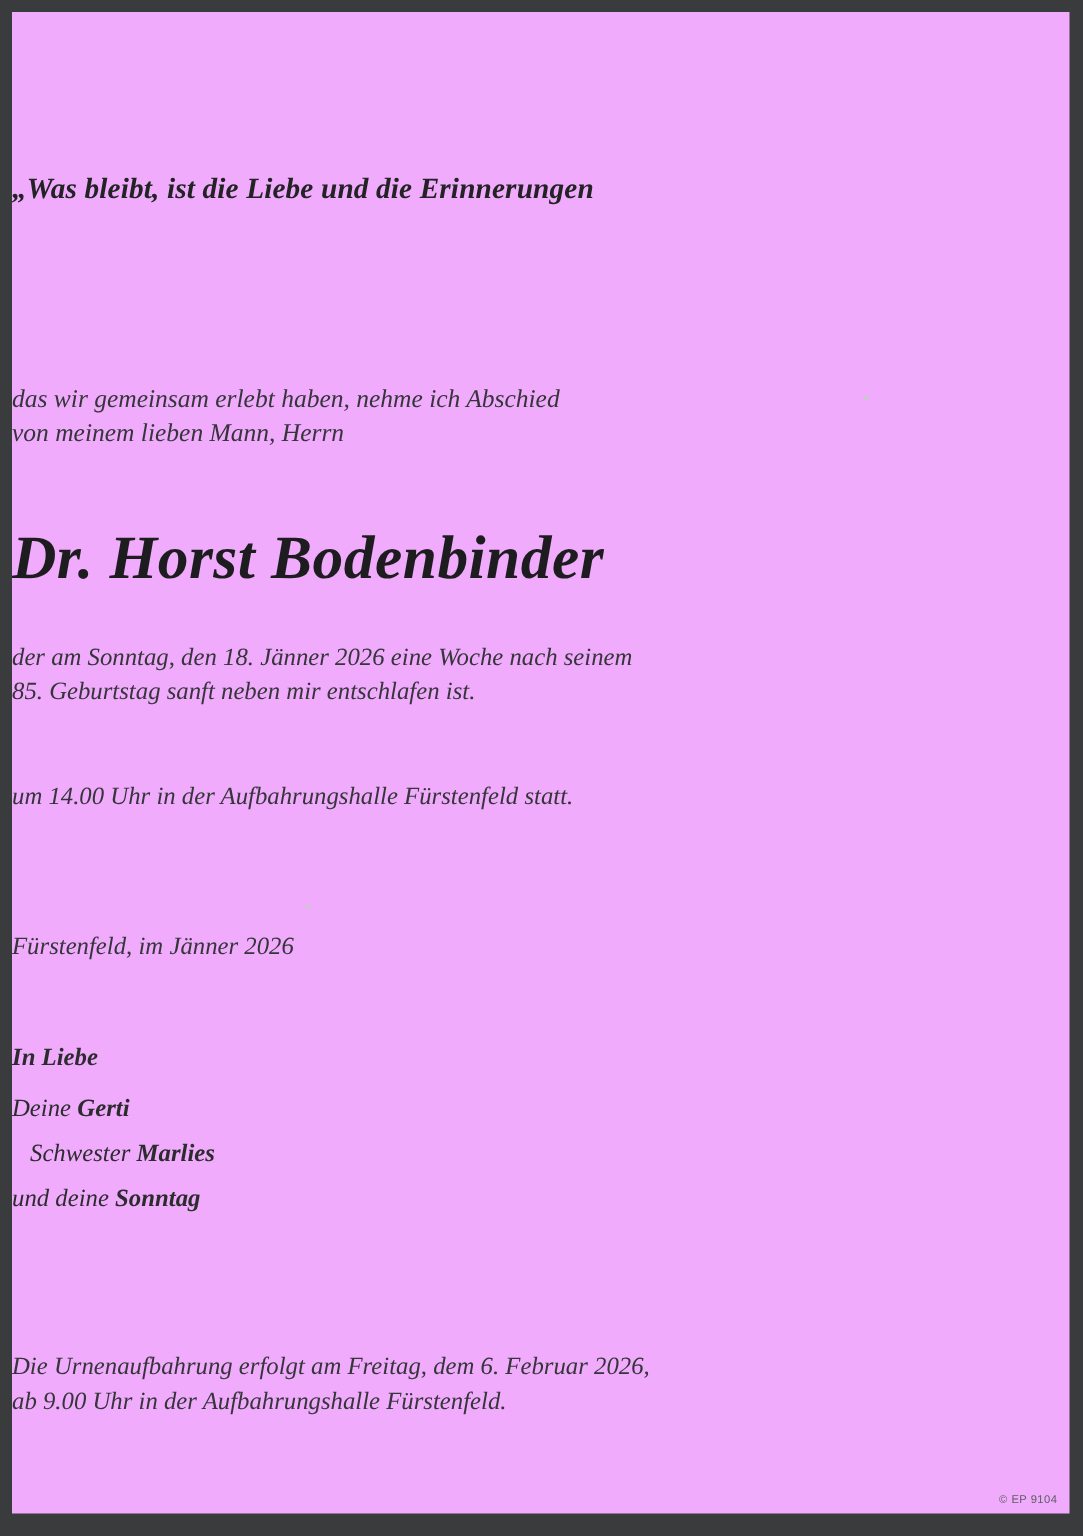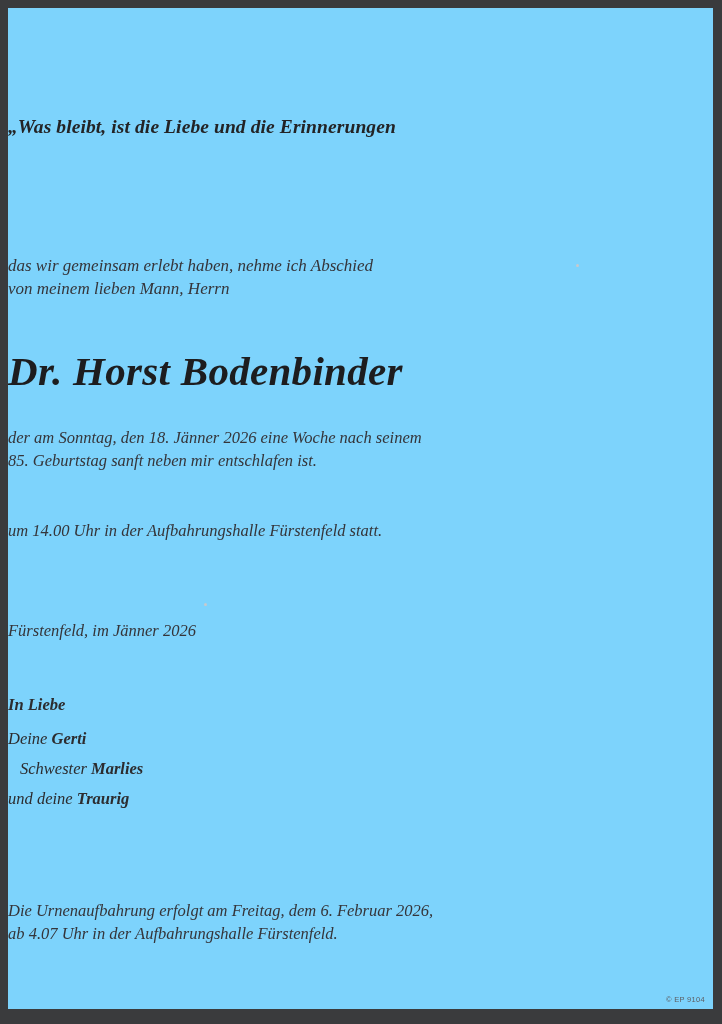--- a/index.html
+++ b/index.html
@@ -23,21 +23,21 @@
     box-sizing: border-box;
     background: #3a3b3d;
     padding: 8px 9px 15px 8px;
   }
 
   .page {
     position: relative;
     width: 100%;
     height: 100%;
     box-sizing: border-box;
-    background: #7dd3fc;
+    background: #f0abfc;
     overflow: hidden;
   }
 
   
   .quote {
     position: absolute;
     top: 106px;
     left: 0;
     right: 0;
     font-style: italic;
@@ -207,25 +207,25 @@
 
     <div class="signature">
       <div class="sig-line sig-heading">In Liebe</div>
       <div class="sig-line">
         <span>Deine </span><span class="sig-name">Gerti</span>
       </div>
       <div class="sig-line sig-gap">
         <span>Schwester </span><span class="sig-name">Marlies</span>
       </div>
       <div class="sig-line">
-        <span>und deine </span><span class="sig-name">Traurig</span>
+        <span>und deine </span><span class="sig-name">Sonntag</span>
       </div>
     </div>
 
     <div class="viewing">
       <div>Die Urnenaufbahrung erfolgt am Freitag, dem 6. Februar 2026,</div>
-      <div>ab 4.07 Uhr in der Aufbahrungshalle Fürstenfeld.</div>
+      <div>ab 9.00 Uhr in der Aufbahrungshalle Fürstenfeld.</div>
     </div>
 
     <div class="footer-mark">© EP 9104</div>
 
   </div>
 </div>
 
 </body></html>

